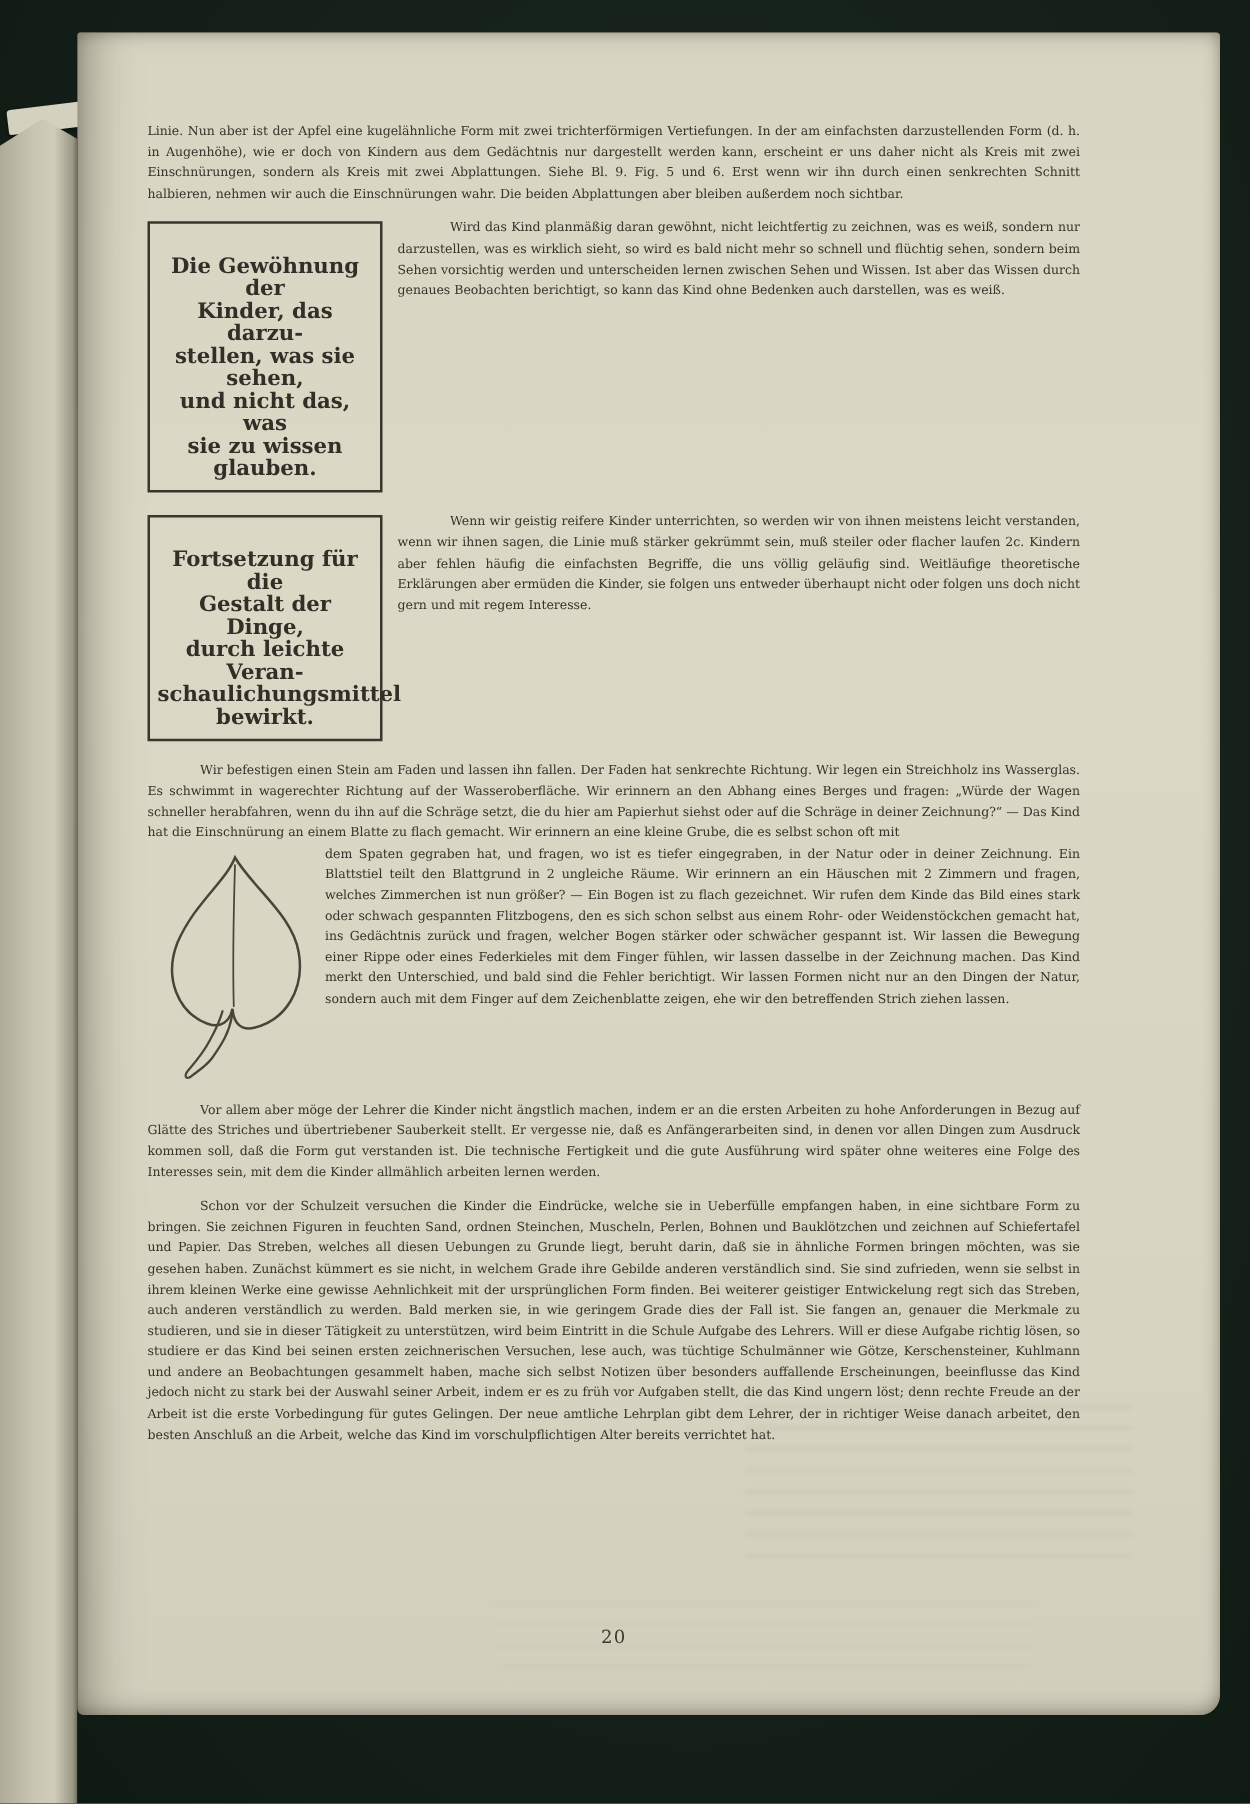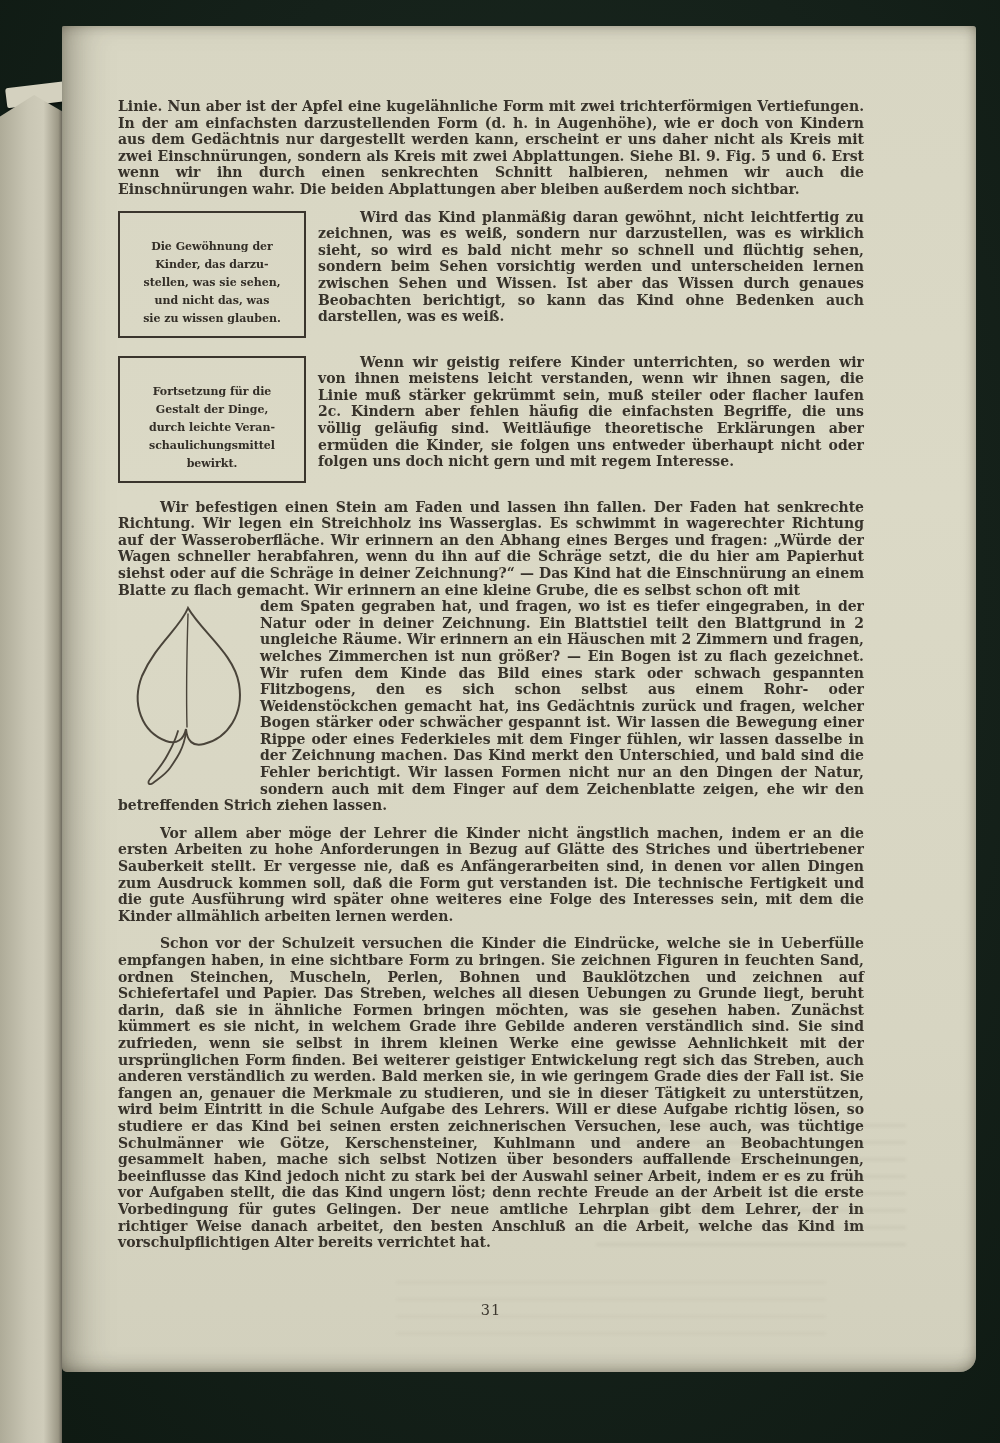--- a/index.html
+++ b/index.html
@@ -31,31 +31,30 @@
   .corner-dark {
     position:absolute; left:62px; top:26px; width:104px; height:102px;
     background:#15211a;
     clip-path: polygon(0 0, 100% 0, 0 100%);
   }
   .content {
     position:absolute; left:56px; top:72px; width:746px;
     color:#38332b;
   }
   .body-text {
-    font-size:14px; line-height:16.6px; text-align:justify;
+    font-size:10px; line-height:16.6px; text-align:justify;
     margin:0 0 11px 0;
-    font-weight:bold;
   }
   .indent { text-indent:42px; }
   .row { clear:both; margin:0 0 11px 0; }
   .row::after { content:""; display:block; clear:both; }
   .sidebox {
     float:left; width:172px; border:2px solid #3a352d;
     padding:7px 6px 8px; margin:2px 12px 5px 0;
-    text-align:center; font-weight:bold; font-size:11px; line-height:18px;
+    text-align:center; font-weight:bold; font-size:17px; line-height:18px;
     white-space:pre-line; color:#332e27; background:transparent;
   }
   .leaf-figure {
     float:left; width:118px; height:188px; margin:4px 14px 2px 10px;
   }
   .leaf-figure svg { width:100%; height:100%; }
   .page-number {
     position:absolute; left:56px; top:1276px; width:746px;
     text-align:center; font-size:14.5px; color:#3d382f; letter-spacing:1px;
   }
@@ -121,14 +120,14 @@
     <div class="row">
       <p class="body-text indent">Vor allem aber möge der Lehrer die Kinder nicht ängstlich machen, indem er an die ersten Arbeiten zu hohe Anforderungen in Bezug auf Glätte des Striches und übertriebener Sauberkeit stellt.  Er vergesse nie, daß es Anfängerarbeiten sind, in denen vor allen Dingen zum Ausdruck kommen soll, daß die Form gut verstanden ist.  Die technische Fertigkeit und die gute Ausführung wird später ohne weiteres eine Folge des Interesses sein, mit dem die Kinder allmählich arbeiten lernen werden.</p>
     </div>
 
     <div class="row">
       <p class="body-text indent">Schon vor der Schulzeit versuchen die Kinder die Eindrücke, welche sie in Ueberfülle empfangen haben, in eine sichtbare Form zu bringen.  Sie zeichnen Figuren in feuchten Sand, ordnen Steinchen, Muscheln, Perlen, Bohnen und Bauklötzchen und zeichnen auf Schiefertafel und Papier.  Das Streben, welches all diesen Uebungen zu Grunde liegt, beruht darin, daß sie in ähnliche Formen bringen möchten, was sie gesehen haben.  Zunächst kümmert es sie nicht, in welchem Grade ihre Gebilde anderen verständlich sind.  Sie sind zufrieden, wenn sie selbst in ihrem kleinen Werke eine gewisse Aehnlichkeit mit der ursprünglichen Form finden.  Bei weiterer geistiger Entwickelung regt sich das Streben, auch anderen verständlich zu werden.  Bald merken sie, in wie geringem Grade dies der Fall ist.  Sie fangen an, genauer die Merkmale zu studieren, und sie in dieser Tätigkeit zu unterstützen, wird beim Eintritt in die Schule Aufgabe des Lehrers.  Will er diese Aufgabe richtig lösen, so studiere er das Kind bei seinen ersten zeichnerischen Versuchen, lese auch, was tüchtige Schulmänner wie Götze, Kerschensteiner, Kuhlmann und andere an Beobachtungen gesammelt haben, mache sich selbst Notizen über besonders auffallende Erscheinungen, beeinflusse das Kind jedoch nicht zu stark bei der Auswahl seiner Arbeit, indem er es zu früh vor Aufgaben stellt, die das Kind ungern löst; denn rechte Freude an der Arbeit ist die erste Vorbedingung für gutes Gelingen.  Der neue amtliche Lehrplan gibt dem Lehrer, der in richtiger Weise danach arbeitet, den besten Anschluß an die Arbeit, welche das Kind im vorschulpflichtigen Alter bereits verrichtet hat.</p>
     </div>
 
   </div>
 
-  <div class="page-number">31</div>
+  <div class="page-number">20</div>
 </div>
 
 </body></html>

